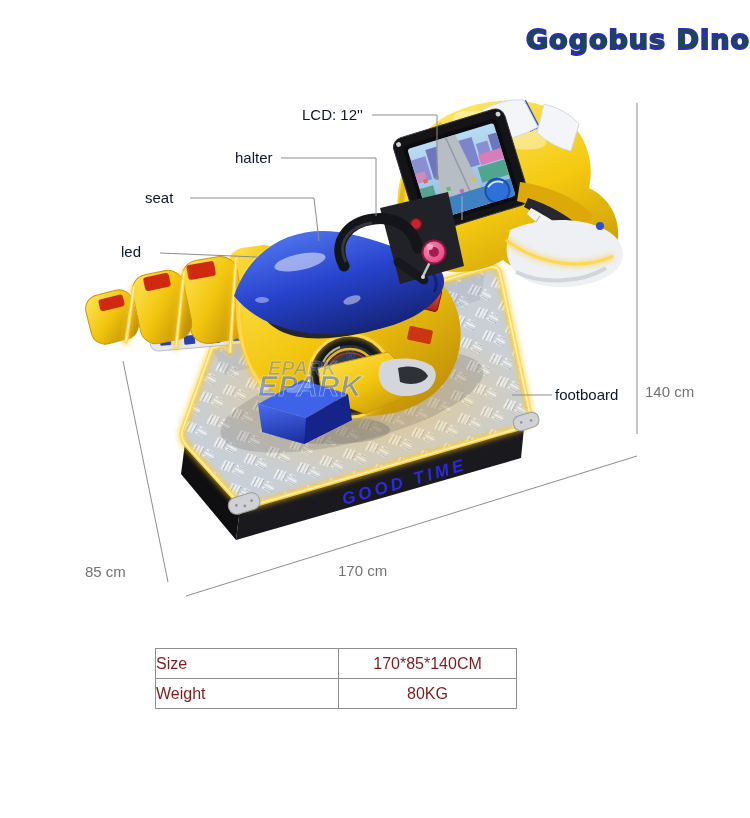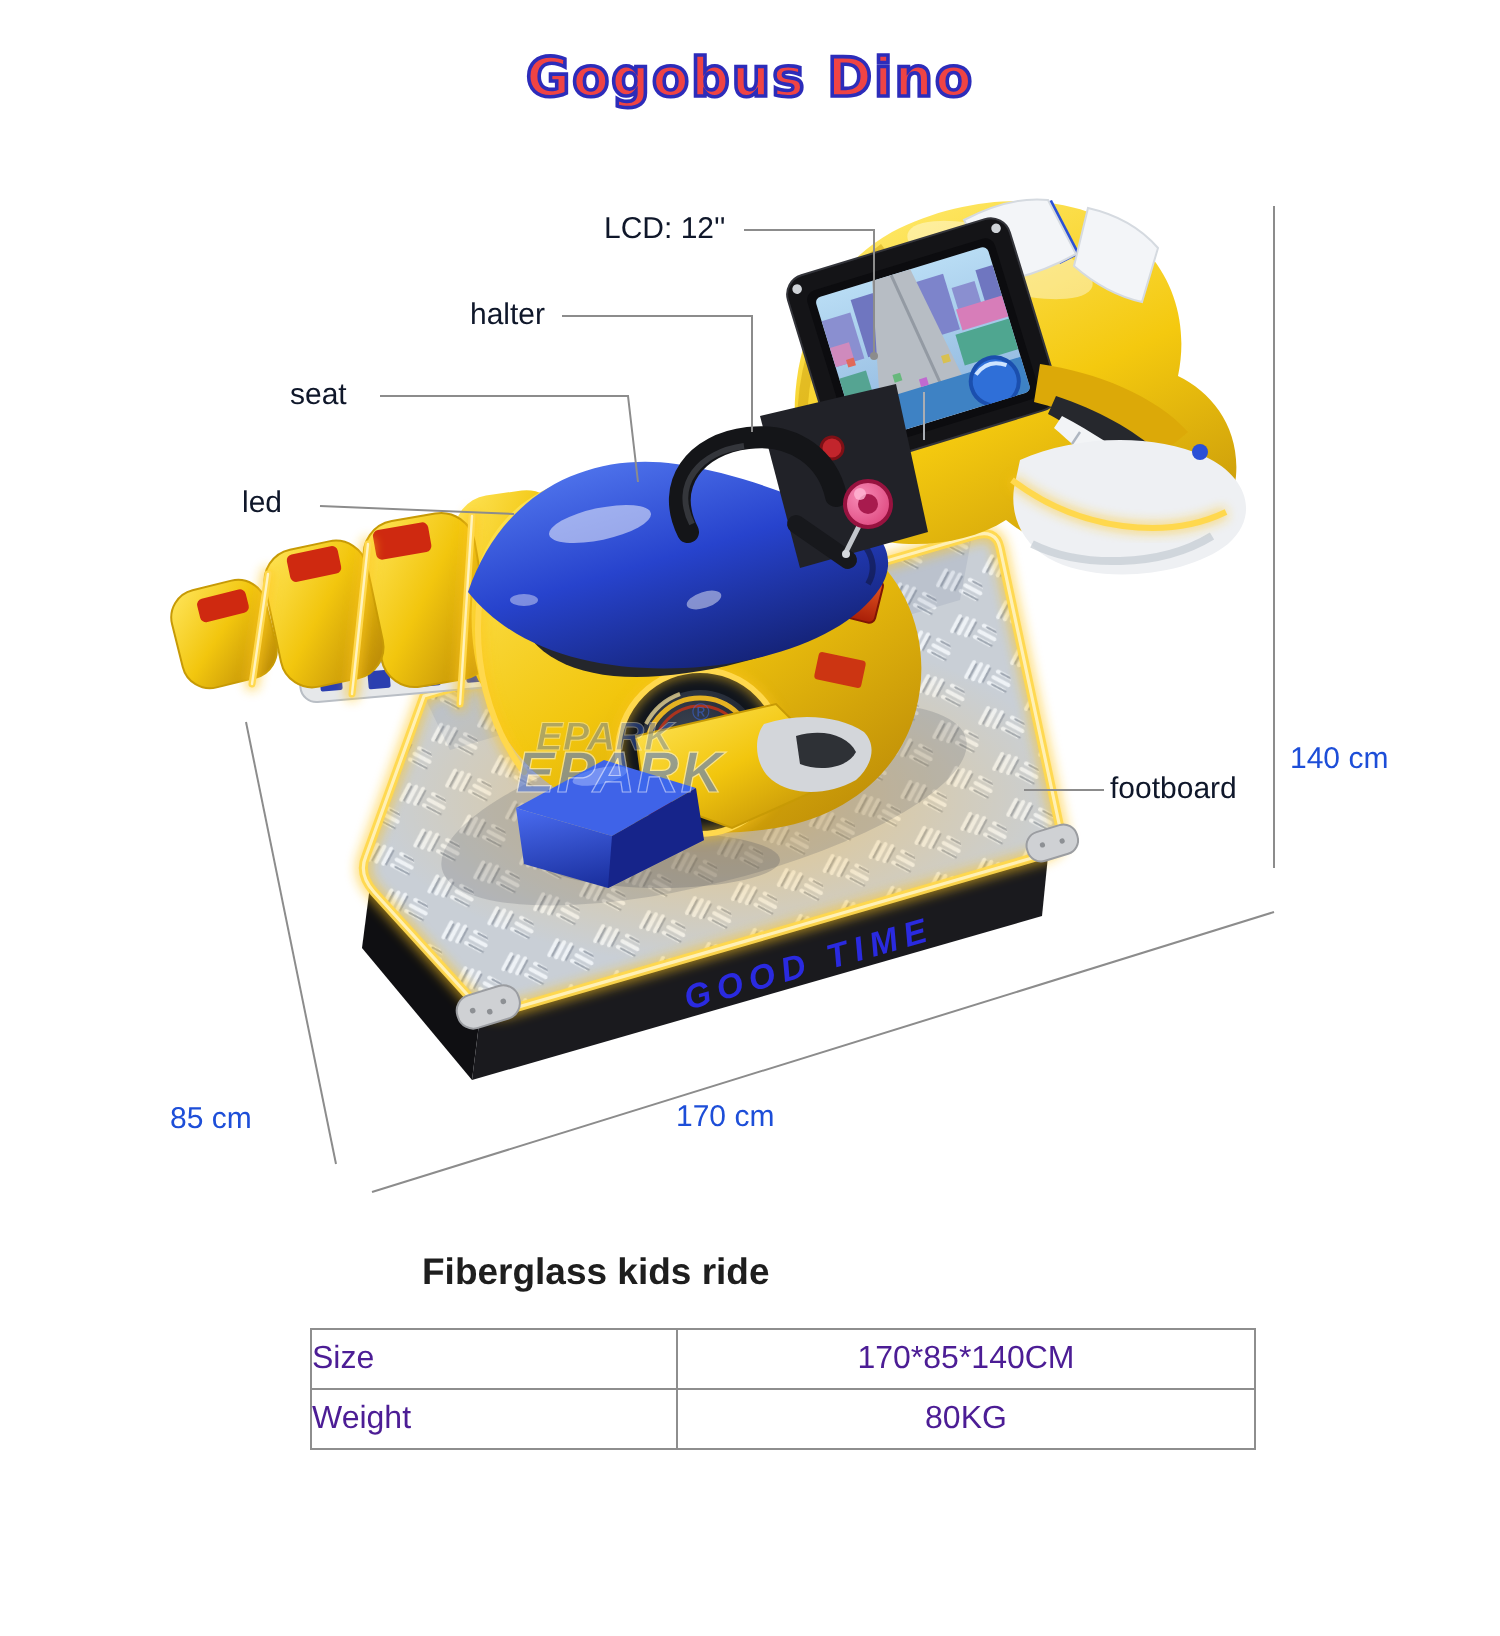--- a/index.html
+++ b/index.html
@@ -1,26 +1,26 @@
 <!DOCTYPE html>
 <html><head>
 <meta charset="utf-8">
 <style>
   html,body{margin:0;padding:0;background:#fff;}
   .page{position:relative;width:750px;height:818px;background:#fff;overflow:hidden;
         font-family:"Liberation Sans",sans-serif;}
-  .title{position:absolute;left:0;right:0;top:24px;text-align:center;
+  .title{position:absolute;left:0;right:0;top:24px;text-align:right;
          font-family:"DejaVu Sans",sans-serif;font-size:27px;font-weight:bold;letter-spacing:1px;
-         color:#ef4444;-webkit-text-stroke:1.8px #2c2cba;text-shadow:0 0 1px #2c2cba;}
+         color:#14532d;-webkit-text-stroke:1.8px #2c2cba;text-shadow:0 0 1px #2c2cba;}
   .figure-svg{position:absolute;left:0;top:0;}
   .lbl{position:absolute;font-size:15px;color:#0f172a;white-space:nowrap;line-height:16px;}
-  .dim{position:absolute;font-size:15px;color:#1d4ed8;white-space:nowrap;}
+  .dim{position:absolute;font-size:15px;color:#737373;white-space:nowrap;margin-top:12px;}
   .section-heading{position:absolute;left:211px;top:625px;font-size:18.5px;font-weight:bold;color:#1e1e1e;}
-  table.spec{position:absolute;left:155px;top:664px;width:473px;border-collapse:collapse;
-             font-size:16px;color:#4c1d95;}
+  table.spec{position:absolute;left:155px;top:648px;width:362px;border-collapse:collapse;
+             font-size:16px;color:#7f1d1d;}
   table.spec td{border:1px solid #8e8e8e;height:29px;padding:0;}
   td.k{width:182px;padding-left:60px;}
   td.v{padding-left:53px;text-align:center;}
 </style>
 </head>
 <body>
 
 <div class="page">
 
   <div class="title">Gogobus Dino</div>
@@ -317,21 +317,20 @@
   <div class="lbl" style="left:302px;top:107px">LCD: 12''</div>
   <div class="lbl" style="left:235px;top:150px">halter</div>
   <div class="lbl" style="left:145px;top:190px">seat</div>
   <div class="lbl" style="left:121px;top:244px">led</div>
   <div class="lbl" style="left:555px;top:387px">footboard</div>
 
   <div class="dim" style="left:645px;top:371px">140 cm</div>
   <div class="dim" style="left:85px;top:551px">85 cm</div>
   <div class="dim" style="left:338px;top:550px">170 cm</div>
 
-  <div class="section-heading">Fiberglass kids ride</div>
 
   <table class="spec">
     <tbody>
       <tr>
         <td class="k">Size</td>
         <td class="v">170*85*140CM</td>
       </tr>
       <tr>
         <td class="k">Weight</td>
         <td class="v">80KG</td>

